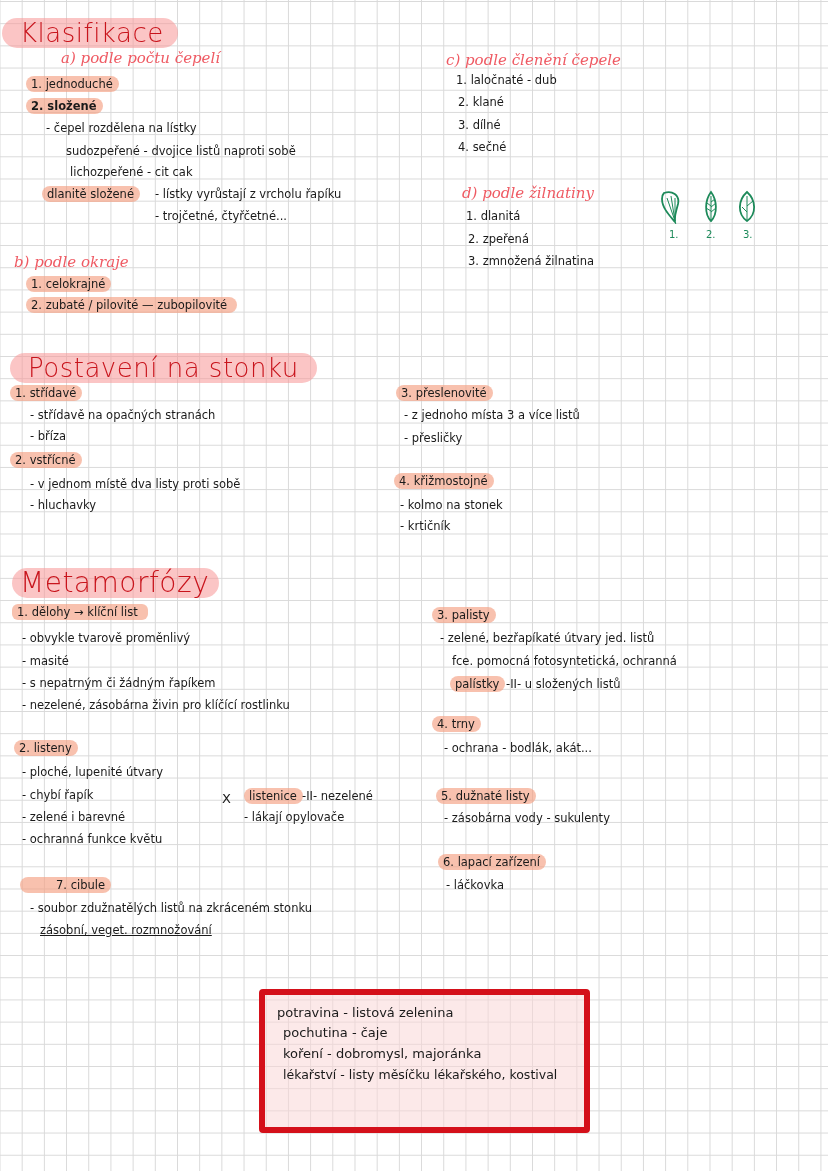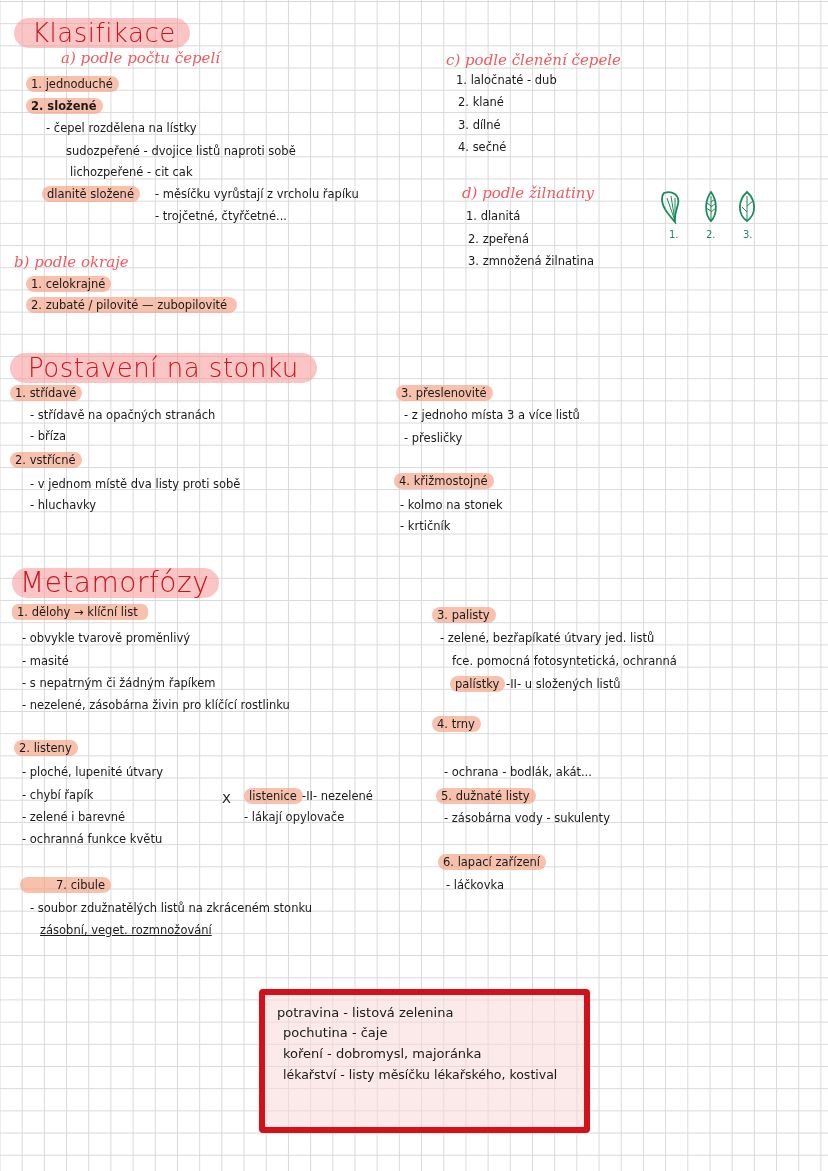--- a/index.html
+++ b/index.html
@@ -33,30 +33,30 @@
   .box {
     position:absolute; left:259px; top:989px; width:319px; height:132px;
     border:6px solid #d4101a; border-radius:4px;
     background:rgba(250,215,215,0.55);
   }
   .boxline { font-size:13px; line-height:22px; }
 </style>
 </head>
 <body>
 
-<div class="abs title" style="left:14px;top:18px;">Klasifikace</div>
+<div class="abs title" style="left:2px;top:18px;">Klasifikace</div>
 
 <div class="abs sub" style="left:14px;top:49px;margin-left:47px;">a) podle počtu čepelí</div>
 <div class="abs t hl" style="left:26px;top:76px;">1. jednoduché</div>
 <div class="abs t hl" style="left:26px;top:98px;font-weight:bold;">2. složené</div>
 <div class="abs t" style="left:46px;top:120px;">- čepel rozdělena na lístky</div>
 <div class="abs t" style="left:66px;top:143px;">sudozpeřené - dvojice listů naproti sobě</div>
 <div class="abs t" style="left:70px;top:164px;">lichozpeřené - cit cak</div>
 <div class="abs t hl" style="left:42px;top:186px;">dlanitě složené</div>
-<div class="abs t" style="left:155px;top:186px;">- měsíčku vyrůstají z vrcholu řapíku</div>
+<div class="abs t" style="left:155px;top:186px;">- lístky vyrůstají z vrcholu řapíku</div>
 <div class="abs t" style="left:155px;top:208px;">- trojčetné, čtyřčetné...</div>
 
 <div class="abs sub" style="left:14px;top:253px;">b) podle okraje</div>
 <div class="abs t hl" style="left:26px;top:276px;">1. celokrajné</div>
 <div class="abs t hl" style="left:26px;top:297px;padding-right:10px;">2. zubaté / pilovité — zubopilovité</div>
 
 <div class="abs sub" style="left:446px;top:51px;">c) podle členění čepele</div>
 <div class="abs t" style="left:456px;top:72px;">1. laločnaté - dub</div>
 <div class="abs t" style="left:458px;top:94px;">2. klané</div>
 <div class="abs t" style="left:458px;top:117px;">3. dílné</div>
@@ -120,21 +120,21 @@
 <div class="abs t" style="left:30px;top:900px;">- soubor zdužnatělých listů na zkráceném stonku</div>
 <div class="abs t" style="left:40px;top:922px;text-decoration:underline;">zásobní, veget. rozmnožování</div>
 
 <div class="abs t hl" style="left:432px;top:607px;">3. palisty</div>
 <div class="abs t" style="left:440px;top:630px;">- zelené, bezřapíkaté útvary jed. listů</div>
 <div class="abs t" style="left:452px;top:653px;">fce. pomocná fotosyntetická, ochranná</div>
 <div class="abs t hl" style="left:450px;top:676px;">palístky</div>
 <div class="abs t" style="left:506px;top:676px;">-II- u složených listů</div>
 
 <div class="abs t hl" style="left:432px;top:716px;">4. trny</div>
-<div class="abs t" style="left:444px;top:764px;">- ochrana - bodlák, akát...</div>
+<div class="abs t" style="left:444px;top:740px;">- ochrana - bodlák, akát...</div>
 
 <div class="abs t hl" style="left:436px;top:788px;">5. dužnaté listy</div>
 <div class="abs t" style="left:444px;top:810px;">- zásobárna vody - sukulenty</div>
 
 <div class="abs t hl" style="left:438px;top:854px;">6. lapací zařízení</div>
 <div class="abs t" style="left:446px;top:877px;">- láčkovka</div>
 
 <div class="box">
   <div style="position:absolute;left:12px;top:7px;">
     <div class="boxline">potravina - listová zelenina</div>

